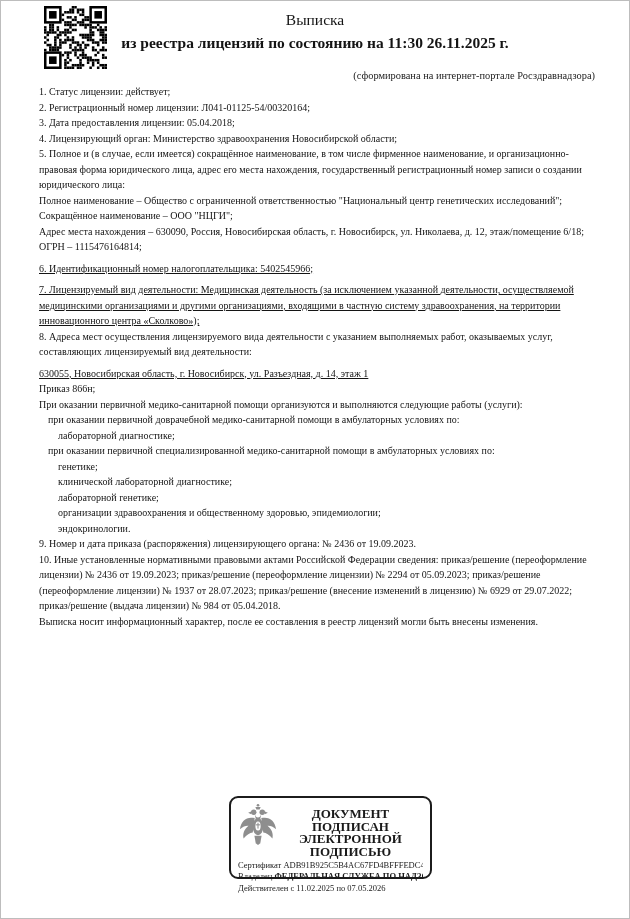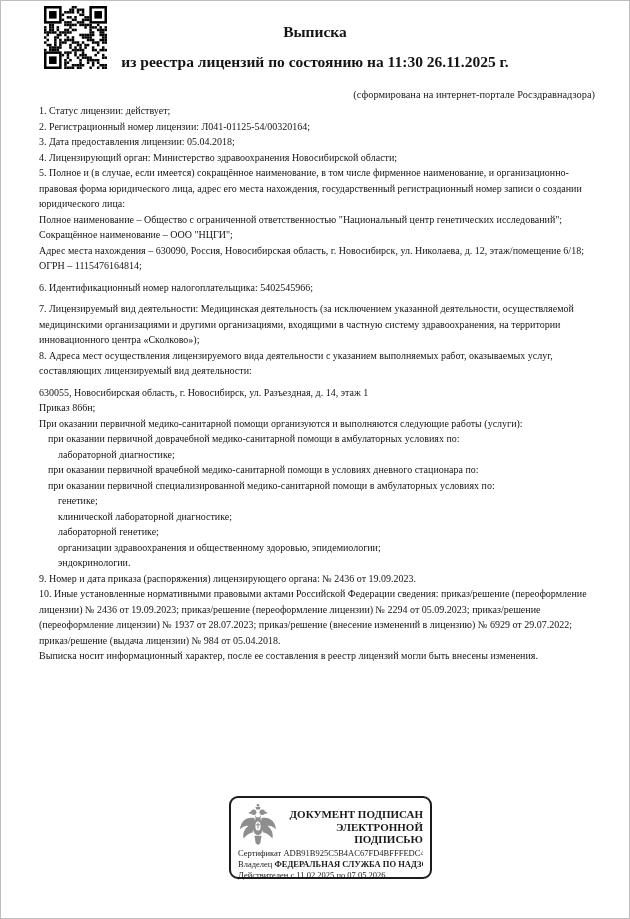--- a/index.html
+++ b/index.html
@@ -13,51 +13,51 @@
     font-family:"Liberation Serif", serif;
     color:#141414;
     overflow:hidden;
   }
   .qr {
     position:absolute; left:43px; top:5px;
     width:63px; height:63px;
   }
   .qr svg { display:block; width:100%; height:100%; }
   .header { padding-top:10px; text-align:center; }
-  .title1 { font-weight:bold; font-size:15.5px; line-height:18px; margin:12px; }
+  .title1 { font-weight:normal; font-size:15.5px; line-height:18px; margin:0; }
   .title2 { font-weight:bold; font-size:15.5px; line-height:18px; margin:5px 0 16px 0; }
   .subnote {
     text-align:right; font-size:10.4px; line-height:12px;
     margin:18px 34px 0 0; color:#222;
   }
   .content {
     margin:2px 34px 0 38px;
     width:558px;
     font-size:10px;
     line-height:15.5px;
   }
   .content p.line { margin:0; text-indent:0; }
-  .content p.gap { margin-top:6px; }
+  .content p.gap { margin-top:6px;text-decoration:underline; }
   .content p.ind1 { text-indent:9px; }
   .content p.ind2 { text-indent:19px; }
   .stamp {
     position:absolute; left:228px; top:795px;
     width:203px; height:83px;
     border:2px solid #1c1c1c;
     border-radius:9px;
     background:#fff;
     box-sizing:border-box;
     padding:5px 7px 3px 7px;
   }
   .stamp-top { display:flex; align-items:flex-start; }
   .eagle { width:40px; height:42px; flex:none; }
   .eagle svg { display:block; width:100%; height:100%; }
   .stamp-head {
-    flex:1; text-align:right;
-    font-weight:bold; font-size:11px; line-height:12.5px;
+    flex:1; text-align:center;
+    font-weight:bold; font-size:13px; line-height:12.5px;
     padding-top:5px; color:#1a1a1a;
   }
   .stamp-lines { margin-top:2px; }
   .stamp-lines div {
     font-size:8.5px; line-height:11.3px;
     white-space:nowrap; overflow:hidden;
     color:#1a1a1a;
   }
   .stamp-lines .bold { font-weight:bold; }
 </style>
@@ -325,21 +325,20 @@
       <p class="line ind0">Адрес места нахождения – 630090, Россия, Новосибирская область, г. Новосибирск, ул. Николаева, д. 12, этаж/помещение 6/18;</p>
       <p class="line ind0">ОГРН – 1115476164814;</p>
       <p class="line ind0 gap">6. Идентификационный номер налогоплательщика: 5402545966;</p>
       <p class="line ind0 gap">7. Лицензируемый вид деятельности: Медицинская деятельность (за исключением указанной деятельности, осуществляемой медицинскими организациями и другими организациями, входящими в частную систему здравоохранения, на территории инновационного центра «Сколково»);</p>
       <p class="line ind0">8. Адреса мест осуществления лицензируемого вида деятельности с указанием выполняемых работ, оказываемых услуг, составляющих лицензируемый вид деятельности:</p>
       <p class="line ind0 gap">630055, Новосибирская область, г. Новосибирск, ул. Разъездная, д. 14, этаж 1</p>
       <p class="line ind0">Приказ 866н;</p>
       <p class="line ind0">При оказании первичной медико-санитарной помощи организуются и выполняются следующие работы (услуги):</p>
       <p class="line ind1">при оказании первичной доврачебной медико-санитарной помощи в амбулаторных условиях по:</p>
       <p class="line ind2">лабораторной диагностике;</p>
-      <p class="line ind1">при оказании первичной врачебной медико-санитарной помощи в условиях дневного стационара по:</p>
       <p class="line ind1">при оказании первичной специализированной медико-санитарной помощи в амбулаторных условиях по:</p>
       <p class="line ind2">генетике;</p>
       <p class="line ind2">клинической лабораторной диагностике;</p>
       <p class="line ind2">лабораторной генетике;</p>
       <p class="line ind2">организации здравоохранения и общественному здоровью, эпидемиологии;</p>
       <p class="line ind2">эндокринологии.</p>
       <p class="line ind0">9. Номер и дата приказа (распоряжения) лицензирующего органа: № 2436 от 19.09.2023.</p>
       <p class="line ind0">10. Иные установленные нормативными правовыми актами Российской Федерации сведения: приказ/решение (переоформление лицензии) № 2436 от 19.09.2023; приказ/решение (переоформление лицензии) № 2294 от 05.09.2023; приказ/решение (переоформление лицензии) № 1937 от 28.07.2023; приказ/решение (внесение изменений в лицензию) № 6929 от 29.07.2022; приказ/решение (выдача лицензии) № 984 от 05.04.2018.</p>
       <p class="line ind0">Выписка носит информационный характер, после ее составления в реестр лицензий могли быть внесены изменения.</p>
     </div>

